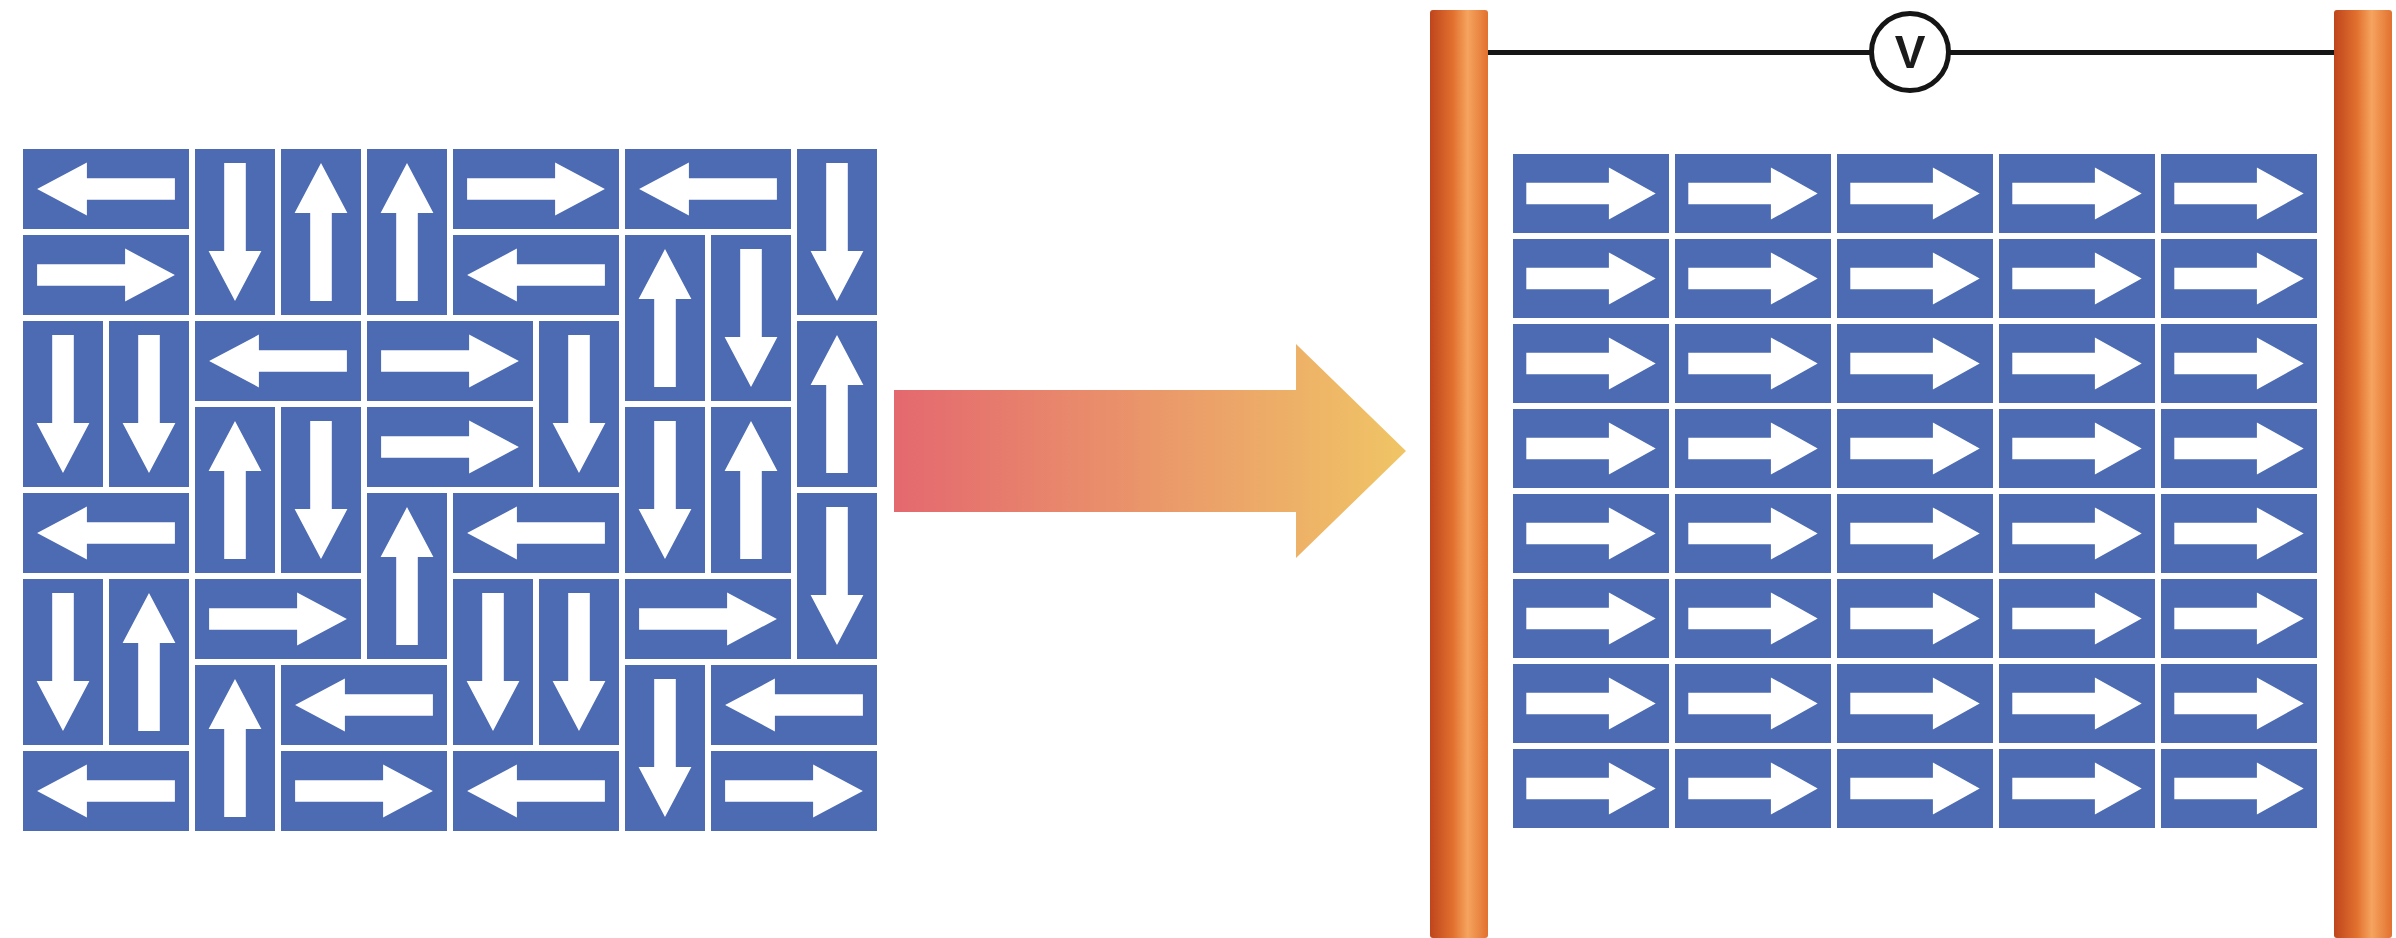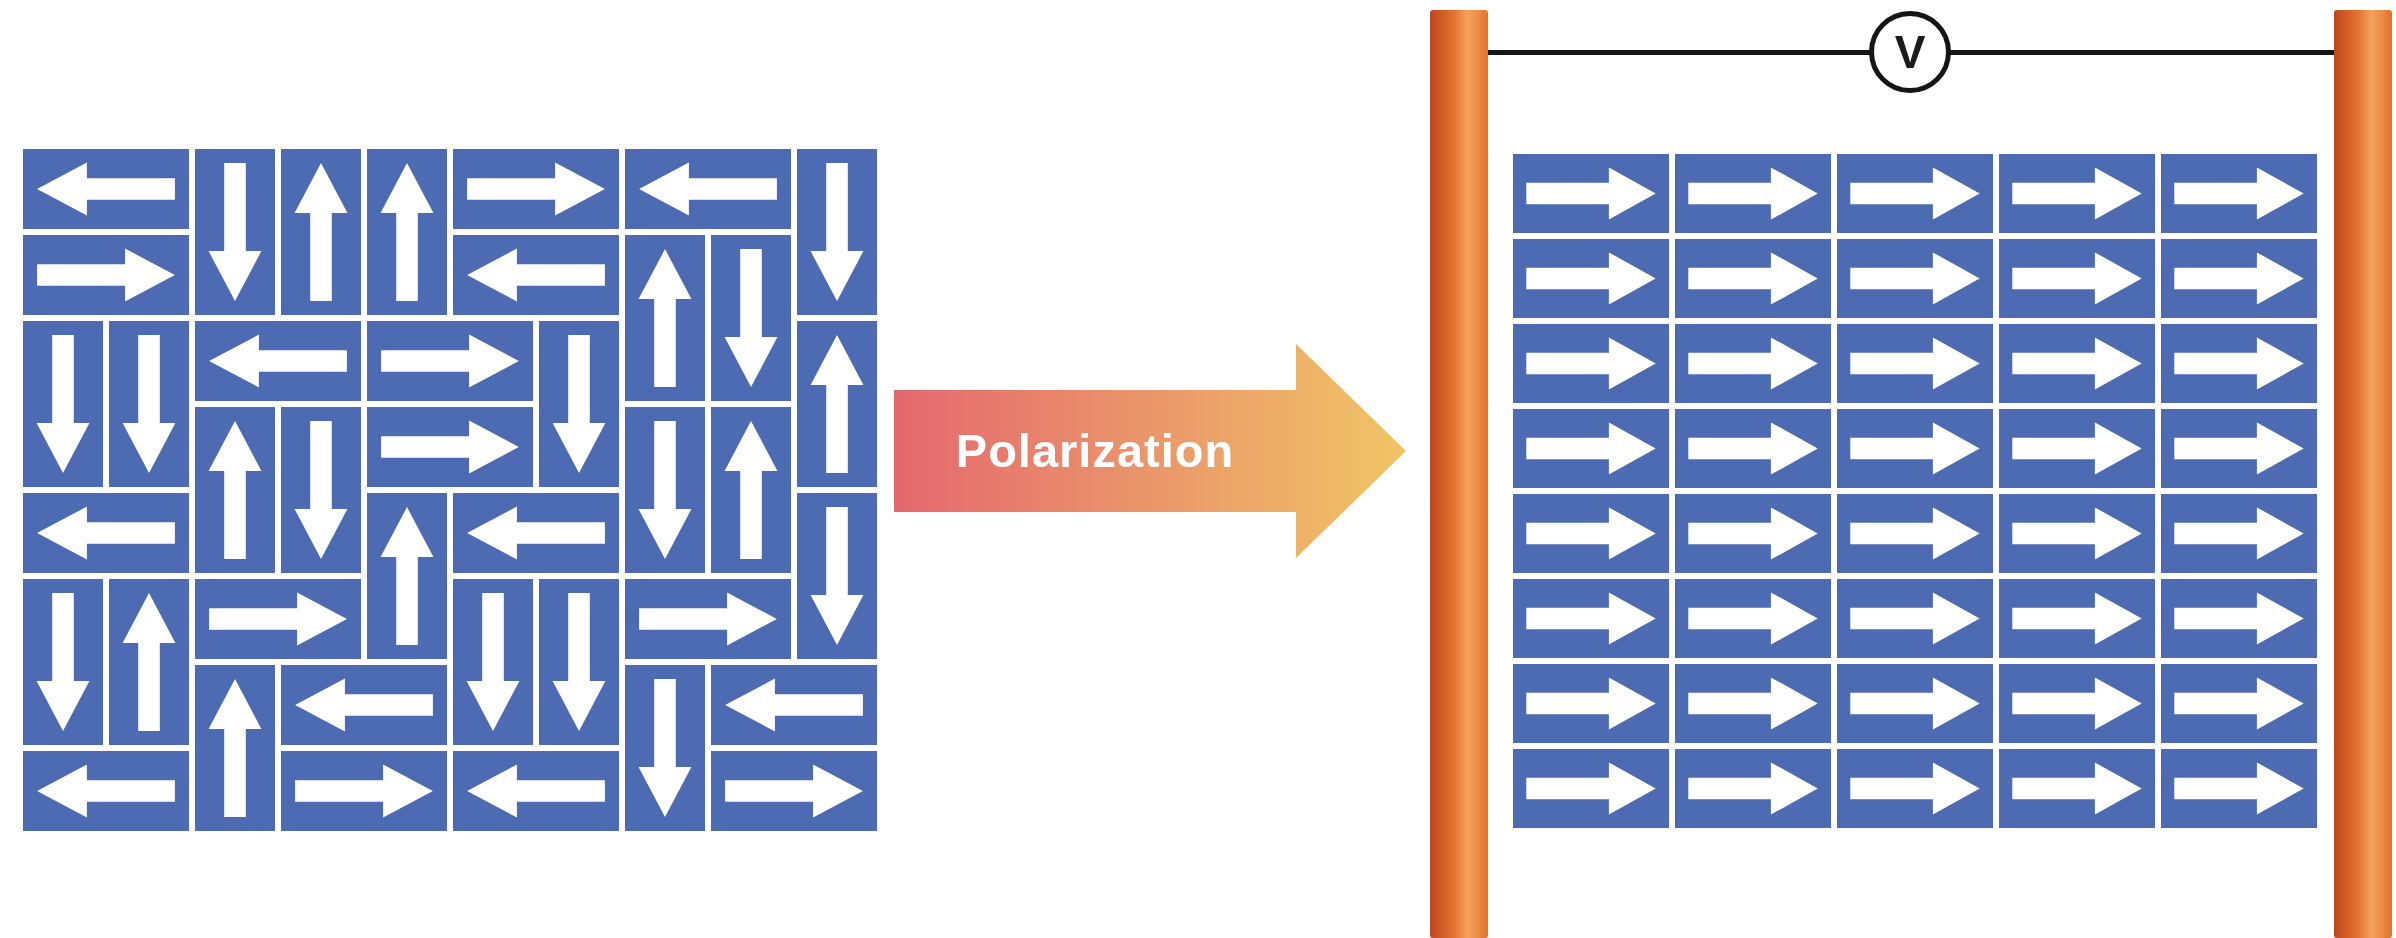--- a/index.html
+++ b/index.html
@@ -233,21 +233,20 @@
 
   <svg class="big-arrow" width="512" height="215" viewBox="0 0 512 215">
     <defs>
       <linearGradient id="arrowGrad" x1="0" y1="0" x2="1" y2="0">
         <stop id="gradStart" offset="0"></stop>
         <stop id="gradEnd" offset="1"></stop>
       </linearGradient>
     </defs>
     <polygon points="0,46 402,46 402,0 512,107 402,214 402,168 0,168" fill="url(#arrowGrad)"></polygon>
   </svg>
-  <div class="arrow-label">Polarization</div>
 
   <div class="wire"></div>
   <div class="electrode" id="electrode-left"></div>
   <div class="electrode" id="electrode-right"></div>
 
   <div class="voltmeter">
     <span class="v-label">V</span>
   </div>
 
   <div id="right-grid" class="grid" style="left:1510px;top:151px;width:810px;height:680px">

